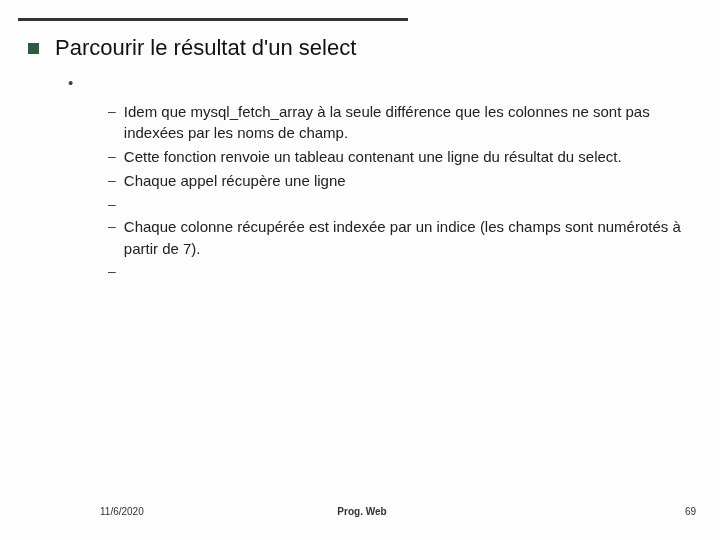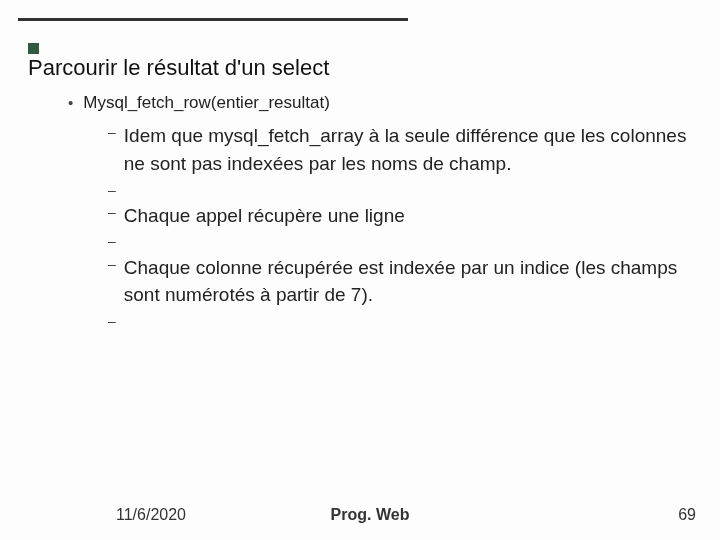--- a/index.html
+++ b/index.html
@@ -29,21 +29,20 @@
   .content {
     position: absolute;
     top: 34px;
     left: 28px;
     right: 28px;
   }
   .lvl1 {
     display: flex;
     align-items: flex-start;
     margin-bottom: 10px;
-    flex-direction: column;
   }
   .lvl1 .bullet {
     width: 11px;
     height: 11px;
     background: #2f5a3f;
     margin-top: 9px;
     margin-right: 16px;
     flex: 0 0 auto;
   }
   .lvl1 .text {
@@ -78,33 +77,32 @@
     margin-bottom: 2px;
   }
   .lvl3 .bullet {
     font-size: 14px;
     color: #444;
     margin-right: 8px;
     line-height: 1.45;
     flex: 0 0 auto;
   }
   .lvl3 .text {
-    font-size: 19px;
+    font-size: 15px;
     line-height: 1.45;
     color: #222;
   }
   .footer {
     position: absolute;
     bottom: 14px;
     left: 0;
     right: 0;
     height: 20px;
-    font-size: 16px;
+    font-size: 10px;
     color: #333;
-    margin-left: 16px;
   }
   .footer .date {
     position: absolute;
     left: 100px;
   }
   .footer .title {
     position: absolute;
     left: 4px;
     right: 0;
     text-align: center;
@@ -124,30 +122,30 @@
 
   <div class="content">
 
     <div class="lvl1">
       <span class="bullet"></span>
       <span class="text">Parcourir le résultat d'un select</span>
     </div>
 
     <div class="lvl2">
       <span class="bullet">•</span>
-      <span class="text">Mysql_fetch_row(entier_resultat)</span>
     </div>
 
     <div class="lvl3-list">
       <div class="lvl3">
         <span class="bullet">–</span>
         <span class="text">Idem que mysql_fetch_array à la seule différence que les colonnes ne sont pas indexées par les noms de champ.</span>
       </div>
       <div class="lvl3">
         <span class="bullet">–</span>
+        <span class="text">Cette fonction renvoie un tableau contenant une ligne du résultat du select.</span>
       </div>
       <div class="lvl3">
         <span class="bullet">–</span>
         <span class="text">Chaque appel récupère une ligne</span>
       </div>
       <div class="lvl3">
         <span class="bullet">–</span>
       </div>
       <div class="lvl3">
         <span class="bullet">–</span>

